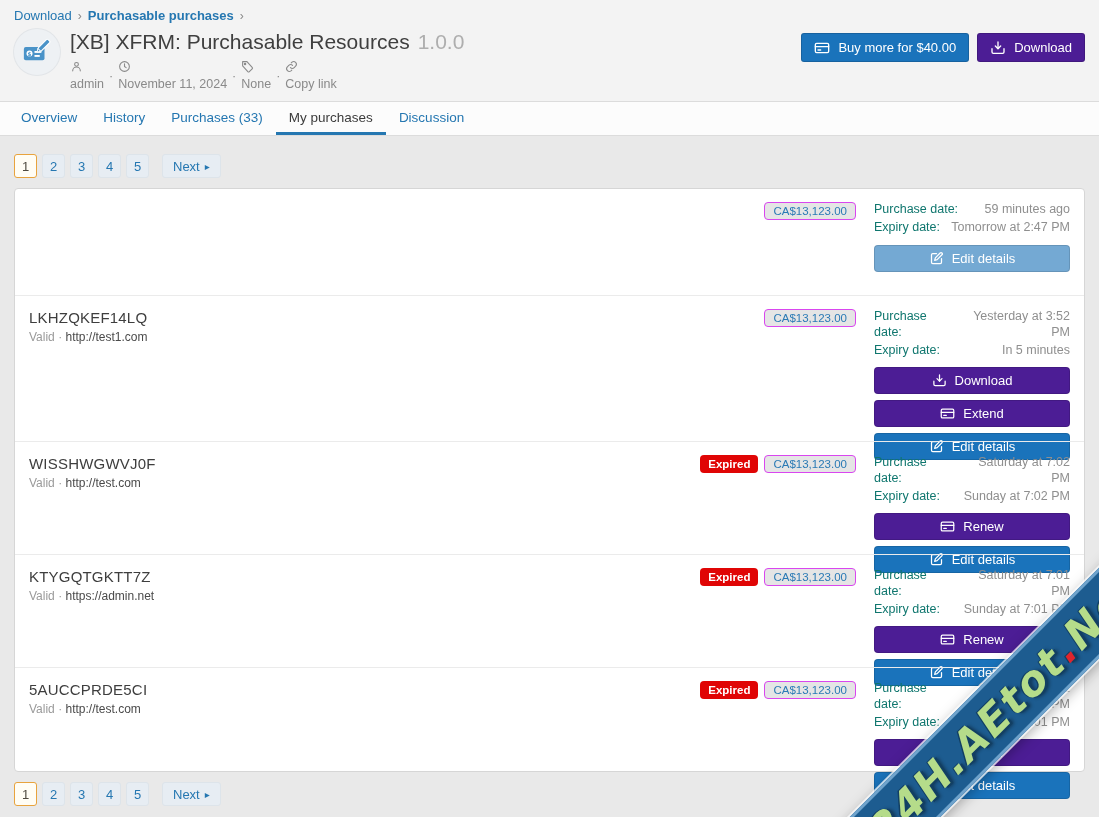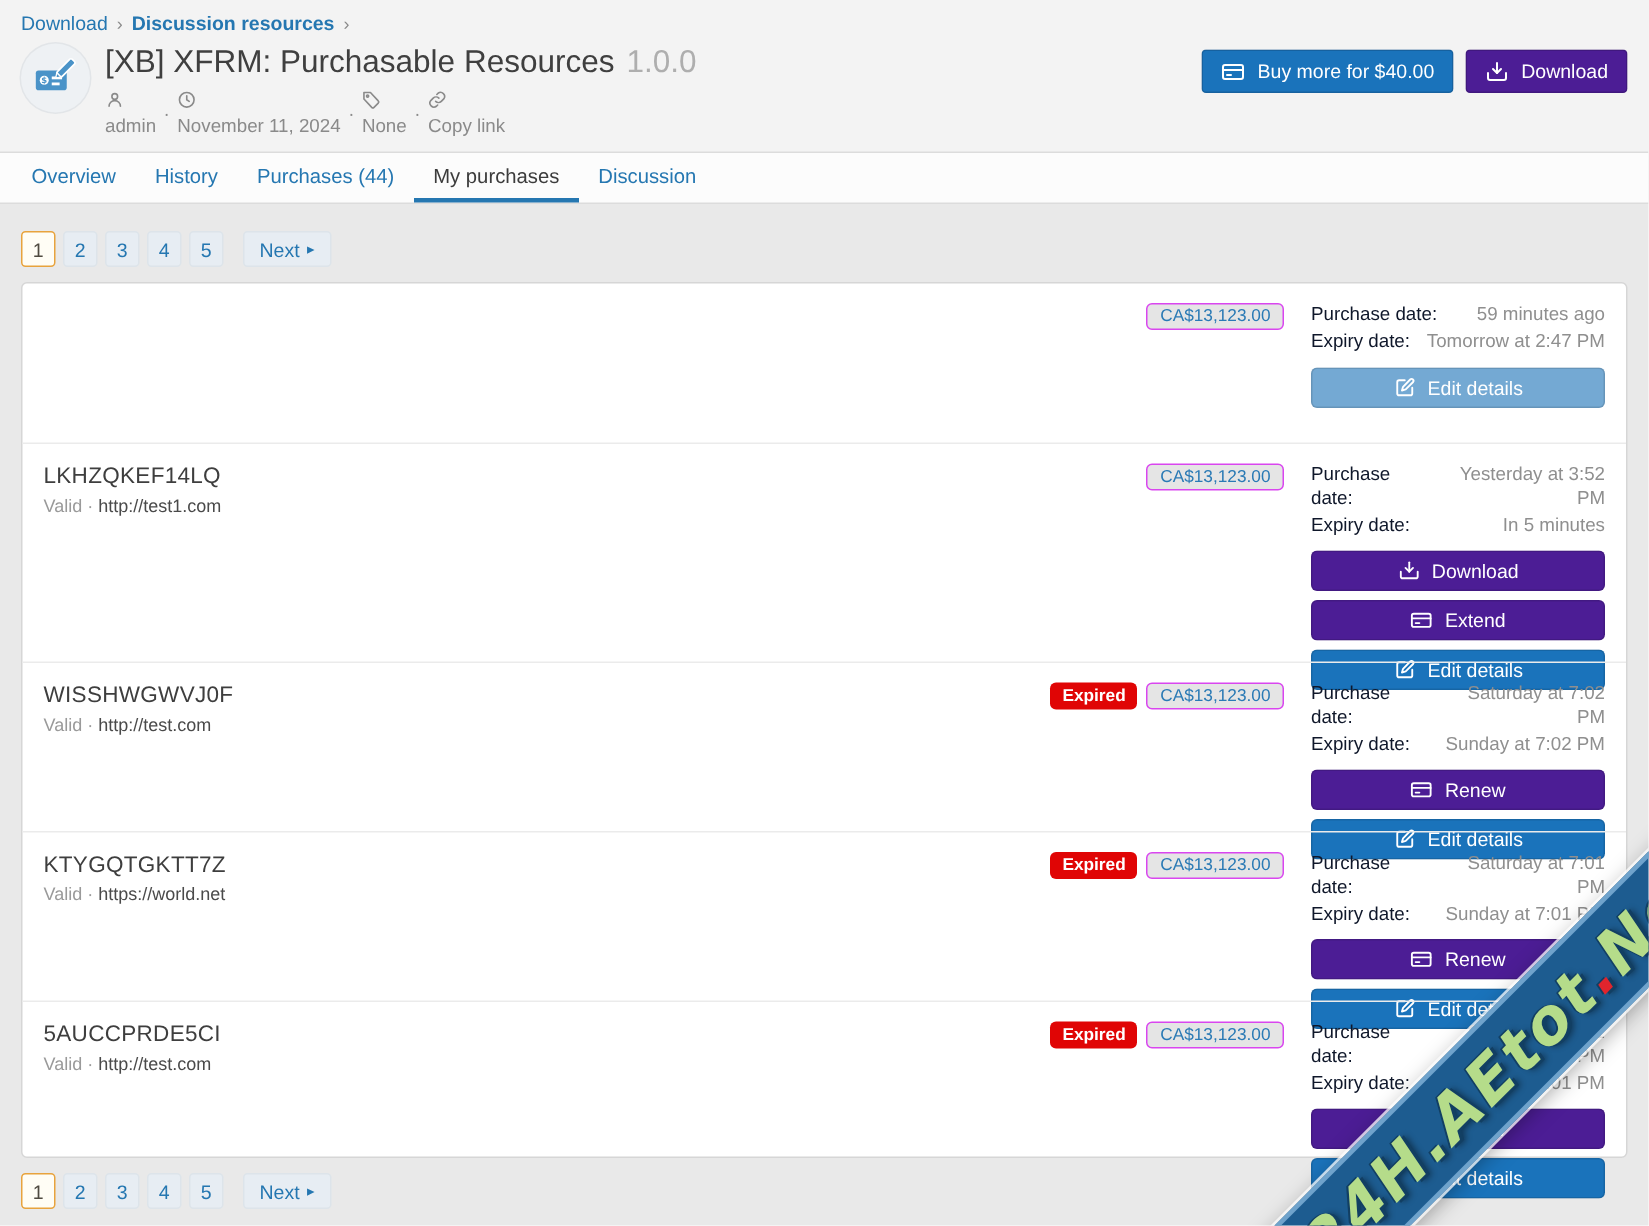--- a/index.html
+++ b/index.html
@@ -50,21 +50,21 @@
   .valid-line { margin-top:4px; font-size:12px; color:#9a9a9a; }
   .valid-line .vurl { color:#4a4a4a; }
   .warning { margin-top:8px; background:#fcf2e2; border:1px solid #efd9ae; border-radius:3px; color:#b08e4f; font-size:13px; padding:9px 12px; }
   .note { margin-top:14px; font-size:12px; color:#a4a4a4; }
   .row-side { position:absolute; top:13px; right:14px; display:flex; align-items:flex-start; gap:6px; }
   .badge { font-size:11.5px; border-radius:4px; padding:3px 8px; white-space:nowrap; }
   .badge-expired { background:#e00505; color:#fff; font-weight:bold; }
   .badge-price { background:#e5e5e5; border:1px solid #d946ef; color:#2a7ab5; padding:2px 8px; }
   .side-col { width:196px; display:flex; flex-direction:column; gap:6px; margin-left:12px; }
   .date-line { display:flex; justify-content:space-between; font-size:12.5px; line-height:1.25; }
-  .date-label { color:#0f172a; }
+  .date-label { color:#0f766e; }
   .date-value { color:#8f8f8f; text-align:right; }
   .dates { display:flex; flex-direction:column; gap:2px; margin-bottom:3px; }
   .rbtn { height:27px; border-radius:4px; border:1px solid rgba(0,0,0,.12); color:#fff; font-size:13px; display:flex; align-items:center; justify-content:center; gap:8px; cursor:pointer; }
   .rbtn svg { width:15px; height:15px; stroke:#fff; }
   .rbtn-lightblue { background:#74a9d3; }
   .r0 { min-height:106px; } .r1 { min-height:146px; } .r2 { min-height:113px; } .r3 { min-height:113px; } .r4 { min-height:104px; }
 
   
   .watermark { position:absolute; left:745px; top:675px; width:520px; height:64px; transform:rotate(-45deg); background:#1d5c90; border-top:3px solid #6fa3cc; border-bottom:3px solid #6fa3cc; box-shadow:0 0 0 2px rgba(255,255,255,.75), 0 3px 14px rgba(0,0,0,.35); display:flex; align-items:center; justify-content:center; z-index:50; }
   .wm-text { font-family:"DejaVu Sans",sans-serif; font-size:42px; font-weight:bold; font-style:italic; color:#b5dc8a; letter-spacing:2px; text-shadow:2px 2px 0 #123f63, -1px -1px 0 #123f63, 3px 3px 4px rgba(0,0,0,.4); white-space:nowrap; }
@@ -119,21 +119,21 @@
         <g class="iconsvg" stroke="currentColor">
           <path d="M10 14a5 5 0 0 0 7 0l3-3a5 5 0 0 0-7-7l-1.5 1.5"></path>
           <path d="M14 10a5 5 0 0 0-7 0l-3 3a5 5 0 0 0 7 7l1.5-1.5"></path>
         </g>
       </symbol>
   </defs>
 </svg>
 
 <div class="header">
   <div class="breadcrumb">
-    <a>Download</a><span class="sep">›</span><a class="crumb-strong">Discussion resources</a><span class="sep">›</span>
+    <a>Download</a><span class="sep">›</span><a class="crumb-strong">Purchasable purchases</a><span class="sep">›</span>
   </div>
   <div class="title-row">
     <div class="avatar">
       <svg width="30" height="30" viewBox="0 0 24 24">
         <rect x="1.5" y="8" width="16.5" height="10.5" rx="1.5" fill="#4a93c8"></rect>
         <circle cx="6" cy="13.2" r="2.4" fill="#ffffff"></circle>
         <text x="6" y="14.8" font-size="4.5" font-weight="bold" fill="#4a93c8" text-anchor="middle" font-family="DejaVu Sans, sans-serif">$</text>
         <rect x="10" y="11.2" width="5.5" height="1.5" fill="#ffffff"></rect>
         <rect x="10" y="14.4" width="4.2" height="1.5" fill="#ffffff"></rect>
         <g transform="rotate(45 16.5 7.5)">
@@ -187,21 +187,21 @@
           </svg>
           <span>Download</span>
         </div>
     </div>
   </div>
 </div>
 
 <div class="tabbar">
   <div class="tab">Overview</div>
   <div class="tab">History</div>
-  <div class="tab">Purchases (44)</div>
+  <div class="tab">Purchases (33)</div>
   <div class="tab active">My purchases</div>
   <div class="tab">Discussion</div>
 </div>
 
 <div class="content">
 
   <div class="pagination top">
     <div class="page-btn current">1</div>
     <div class="page-btn">2</div>
     <div class="page-btn">3</div>
@@ -310,21 +310,21 @@
               </svg>
               <span>Edit details</span>
             </div>
         </div>
       </div>
     </div>
 
     <div class="prow r3">
       <div class="row-main">
         <div class="pcode">KTYGQTGKTT7Z</div>
-        <div class="valid-line"><span>Valid</span> <span>·</span> <span class="vurl">https://world.net</span></div>
+        <div class="valid-line"><span>Valid</span> <span>·</span> <span class="vurl">https://admin.net</span></div>
       </div>
       <div class="row-side">
         <span class="badge badge-expired">Expired</span>
         <span class="badge badge-price">CA$13,123.00</span>
         <div class="side-col">
           <div class="dates">
             <div class="date-line">
                 <span class="date-label">Purchase date:</span>
                 <span class="date-value">Saturday at 7:01 PM</span>
               </div>

